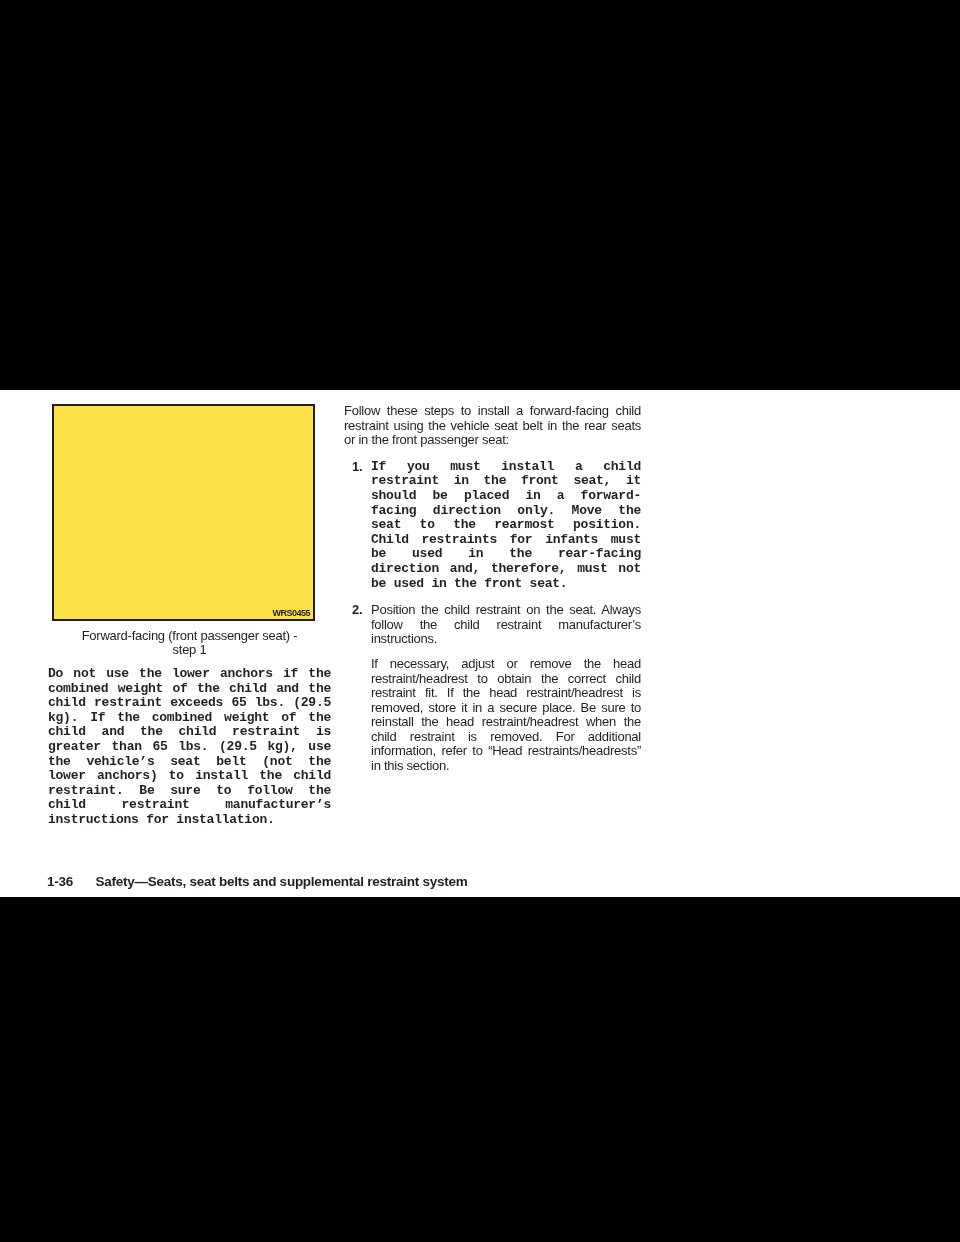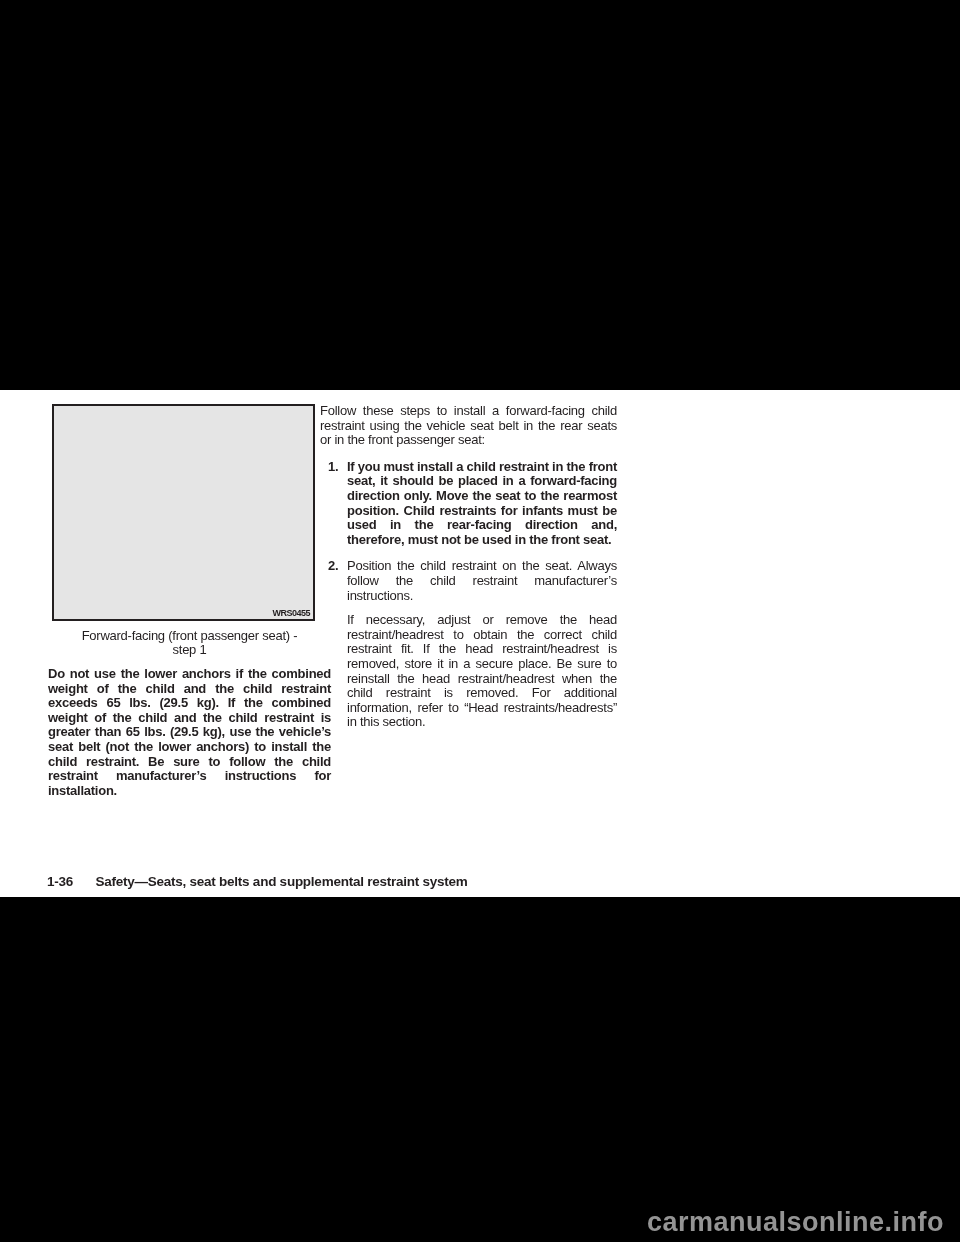--- a/index.html
+++ b/index.html
@@ -5,39 +5,39 @@
   html,body{margin:0;padding:0;background:#000;}
   .canvas{
     position:relative;width:960px;height:1242px;background:#000;overflow:hidden;
     font-family:"Liberation Sans",sans-serif;color:#231f20;
   }
   .paper{
     position:absolute;left:0;top:390px;width:960px;height:507px;background:#ffffff;
   }
   .col{position:absolute;top:14px;}
   .col1{left:48px;width:283px;}
-  .col2{left:320px;width:297px;}
+  .col2{left:344px;width:297px;}
   .col3{left:660px;width:271px;}
   .figure-box{
     position:relative;margin-left:4px;width:259px;height:213px;
-    border:2px solid #231f20;background:#e5e5e5;
+    border:2px solid #231f20;background:#fde047;
   }
   .figure-code{
     position:absolute;right:3px;bottom:1px;
     font-size:9px;font-weight:bold;letter-spacing:-0.5px;color:#231f20;
   }
   .caption{
     margin-top:8px;text-align:center;font-weight:normal;
     font-size:13px;line-height:14px;letter-spacing:-0.25px;
   }
   .para{
     margin:10px 0 0 0;font-size:13px;line-height:14.6px;
     text-align:justify;letter-spacing:-0.25px;
   }
-  .bold{font-weight:bold;}
+  .bold{font-weight:bold;font-family:Liberation Mono, monospace;}
   .first{margin-top:0;}
   .step{display:flex;margin-top:12px;font-size:13px;line-height:14.6px;letter-spacing:-0.25px;}
   .step-num{flex:none;width:27px;padding-left:8px;box-sizing:border-box;font-weight:bold;}
   .step-text{flex:1;text-align:justify;}
   .sub{margin-left:27px;}
   .footer{
     position:absolute;left:47px;top:484px;font-size:13.5px;font-weight:bold;
     letter-spacing:-0.25px;white-space:nowrap;
   }
   .footer .pagenum{margin-right:19px;}
@@ -81,15 +81,14 @@
     </div>
 
 
     <div class="footer">
       <span class="pagenum">1-36</span>
       <span class="sectitle">Safety—Seats, seat belts and supplemental restraint system</span>
     </div>
 
   </div>
 
-  <div class="watermark">carmanualsonline.info</div>
 
 </div>
 
 </body></html>

